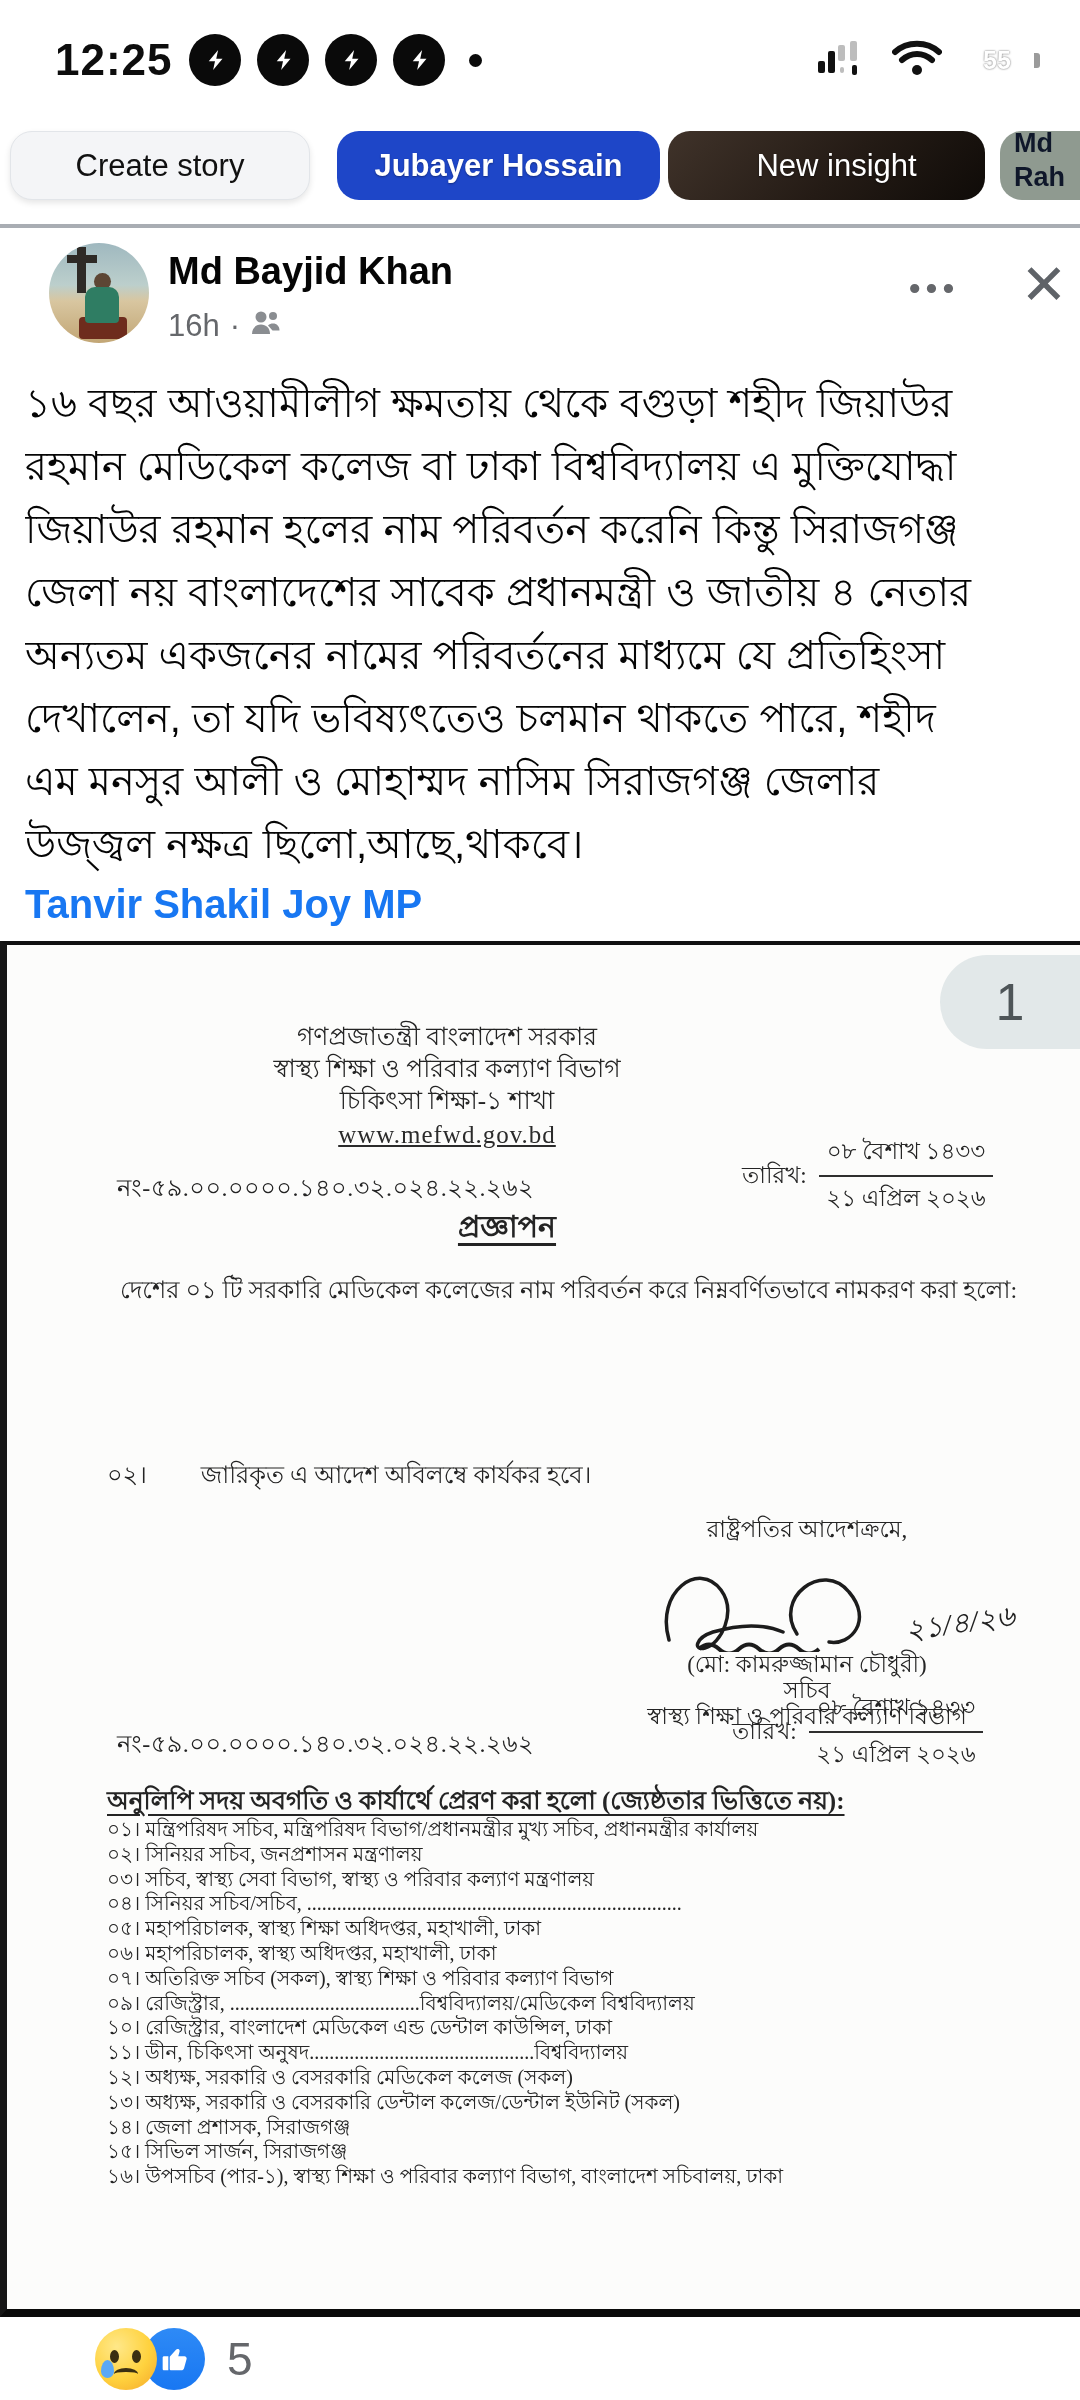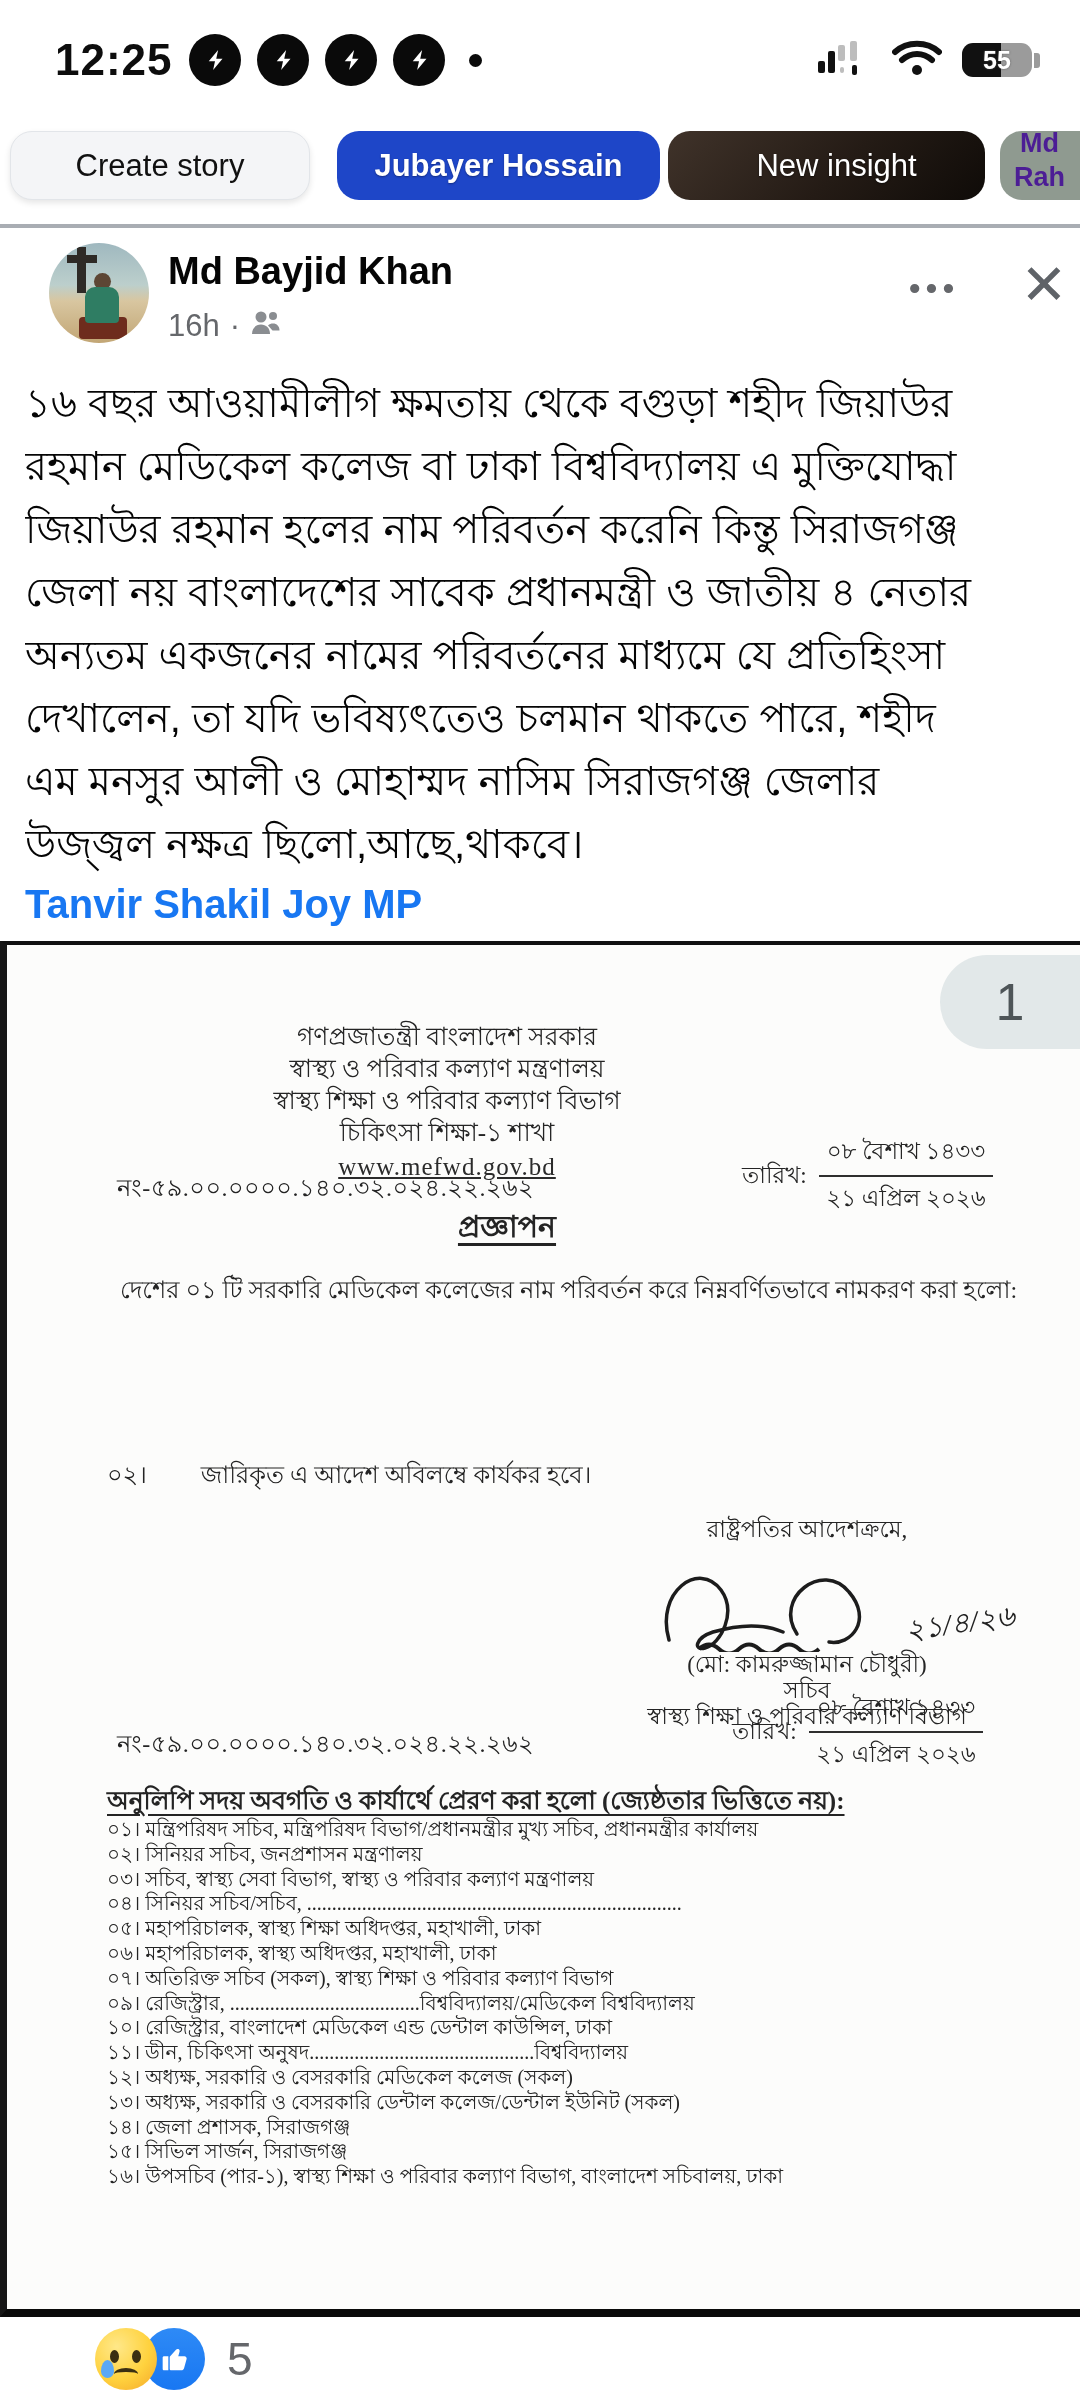--- a/index.html
+++ b/index.html
@@ -9,43 +9,43 @@
   
   .status-bar { position:absolute; top:0; left:0; width:1080px; height:110px;
     display:flex; align-items:center; padding:10px 40px 0 55px; background:#fff; }
   .sb-time { font-size:44px; font-weight:700; color:#0d0d0d; letter-spacing:1px; }
   .sb-msgr { width:52px; height:52px; margin-left:16px; border-radius:50%;
     background:#0a0a0a; display:flex; align-items:center; justify-content:center; }
   .sb-msgr svg { width:30px; height:30px; }
   .sb-dot { width:13px; height:13px; border-radius:50%; background:#0a0a0a; margin-left:24px; }
   .sb-right { margin-left:auto; display:flex; align-items:center; gap:20px; }
   .battery { position:relative; width:70px; height:34px; border-radius:11px; overflow:hidden;
-    display:flex; }
+    display:flex;flex-direction:column; }
   .battery .b-dark { width:55%; background:#111; }
   .battery .b-light { width:45%; background:#9b9b9b; }
   .battery .b-num { position:absolute; inset:0; display:flex; align-items:center;
     justify-content:center; color:#fff; font-size:25px; font-weight:700;
     text-shadow:0 0 2px #555; }
   .b-nub { width:6px; height:15px; background:#9b9b9b; border-radius:0 3px 3px 0;
     align-self:center; margin-left:2px; }
 
   
   .stories { position:absolute; top:110px; left:0; width:1080px; height:121px; background:#fff; }
   .chip { position:absolute; top:21px; height:69px; border-radius:22px;
     display:flex; align-items:center; justify-content:center;
     font-size:31px; overflow:hidden; }
   .chip-create { left:10px; width:300px; background:#f4f5f7; border:1px solid #e2e5e9;
     color:#111; font-weight:500; box-shadow:0 3px 6px rgba(0,0,0,.10); }
   .chip-blue { left:337px; width:323px; background:#1e46c8; color:#fff; font-weight:600;
     text-shadow:0 1px 2px rgba(0,0,0,.35); }
   .chip-dark { left:668px; width:317px; color:#fff; font-weight:500;
     background:linear-gradient(135deg,#40332a 0%,#241b15 55%,#0f0b08 100%);
     text-shadow:0 1px 2px rgba(0,0,0,.5);padding-left:20px; }
-  .chip-sage { left:1000px; width:80px; background:#8f9a90; color:#4c1d95; font-weight:600;
-    border-radius:22px 0 0 22px; justify-content:flex-start; padding-left:14px;text-align:center; }
+  .chip-sage { left:1000px; width:80px; background:#8f9a90; color:#0f172a; font-weight:600;
+    border-radius:22px 0 0 22px; justify-content:flex-start; padding-left:14px; }
   .chip-sage .two-line { margin-top:-12px; font-size:27px; line-height:34px; }
   .stories-divider { position:absolute; top:114px; left:0; width:1080px; height:4px;
     background:#a9adb3; }
 
   
   .post-header { position:absolute; top:240px; left:16px; width:916px; height:140px; }
   .avatar { position:absolute; left:33px; top:3px; width:100px; height:100px; border-radius:50%;
     overflow:hidden; background:linear-gradient(180deg,#9fb8bf 0%,#bccfcc 42%,#d8c6a0 58%,#c2a675 100%); }
   .avatar .pole { position:absolute; left:28px; top:4px; width:9px; height:46px; background:#2e2a26; }
   .avatar .pole-arm { position:absolute; left:18px; top:12px; width:30px; height:8px; background:#2e2a26; }
@@ -248,21 +248,20 @@
   <div class="line">এম মনসুর আলী ও মোহাম্মদ নাসিম সিরাজগঞ্জ জেলার</div>
   <div class="line">উজ্জ্বল নক্ষত্র ছিলো,আছে,থাকবে।</div>
 </div>
 <div class="post-link">Tanvir Shakil Joy MP</div>
 
 <div class="document">
   <div class="page-badge">1</div>
 
   <div class="doc-header">
     <div class="hl">গণপ্রজাতন্ত্রী বাংলাদেশ সরকার</div>
-    <div class="hl">স্বাস্থ্য ও পরিবার কল্যাণ মন্ত্রণালয়</div>
     <div class="hl">স্বাস্থ্য শিক্ষা ও পরিবার কল্যাণ বিভাগ</div>
     <div class="hl">চিকিৎসা শিক্ষা-১ শাখা</div>
     <span class="doc-site">www.mefwd.gov.bd</span>
   </div>
 
   <div class="memo-no-1">নং-৫৯.০০.০০০০.১৪০.৩২.০২৪.২২.২৬২</div>
   <div class="date-block date-1">
     <span>তারিখ:</span>
     <span class="frac">
       <div class="ft">০৮ বৈশাখ ১৪৩৩</div>

